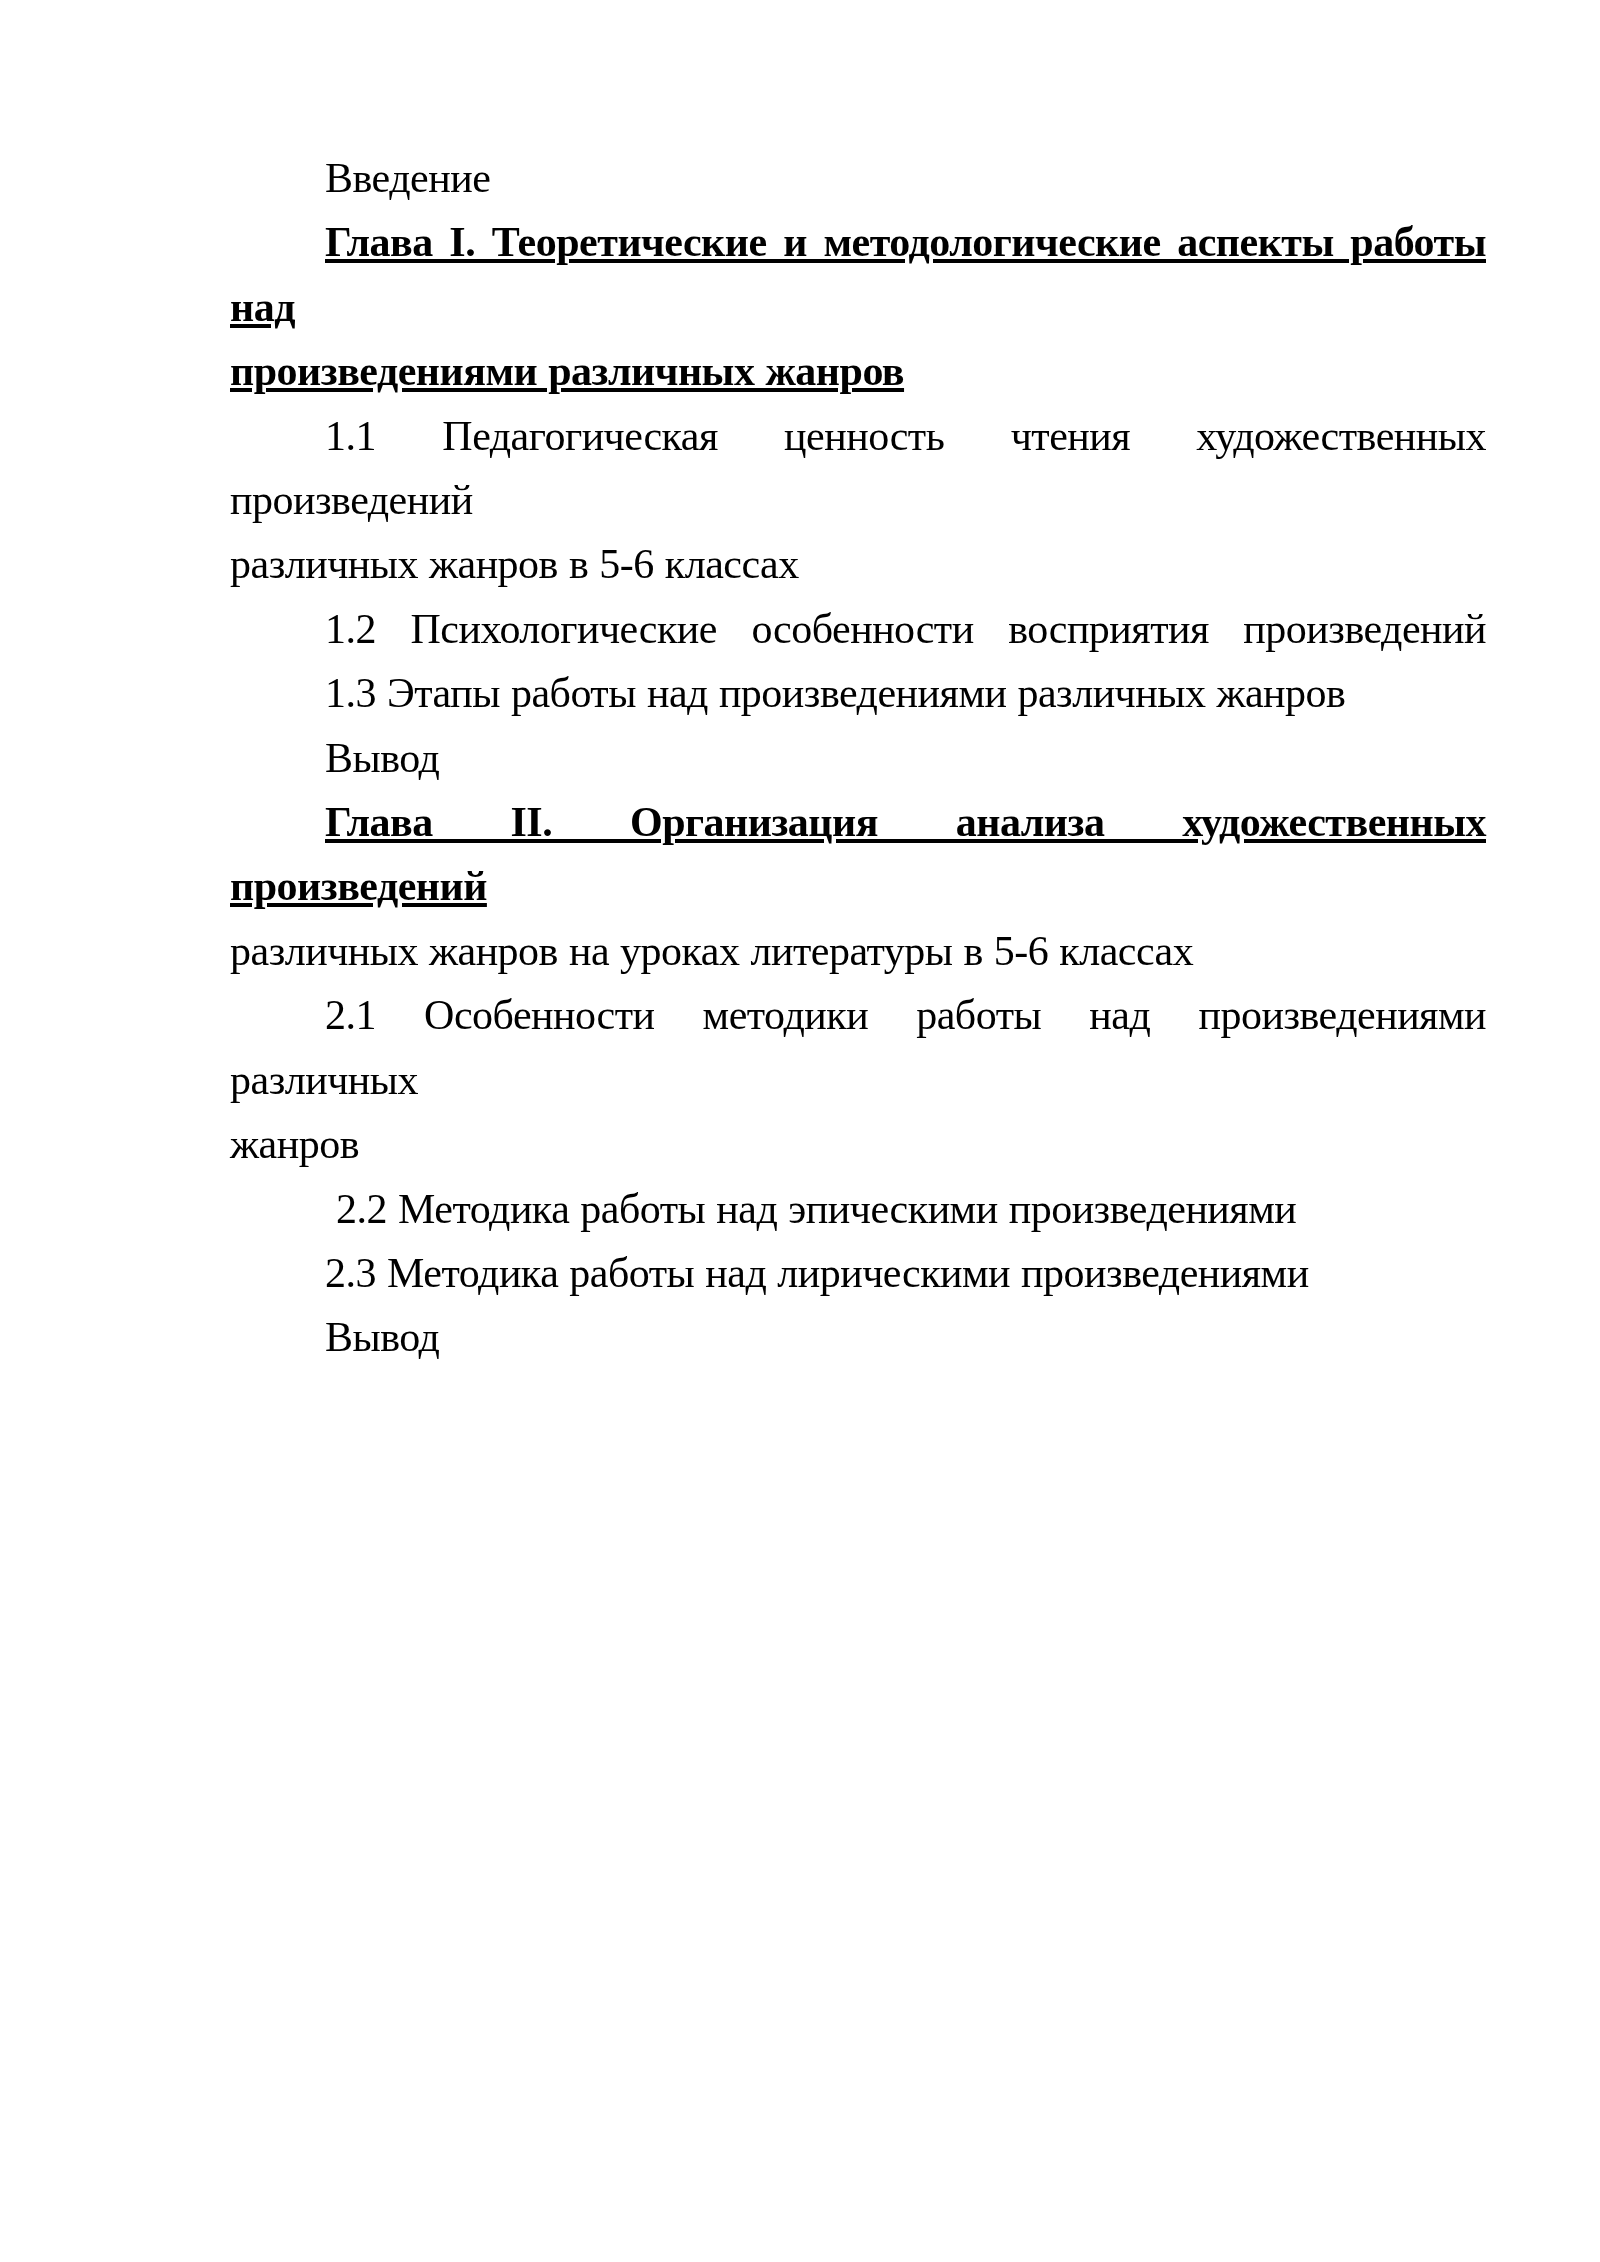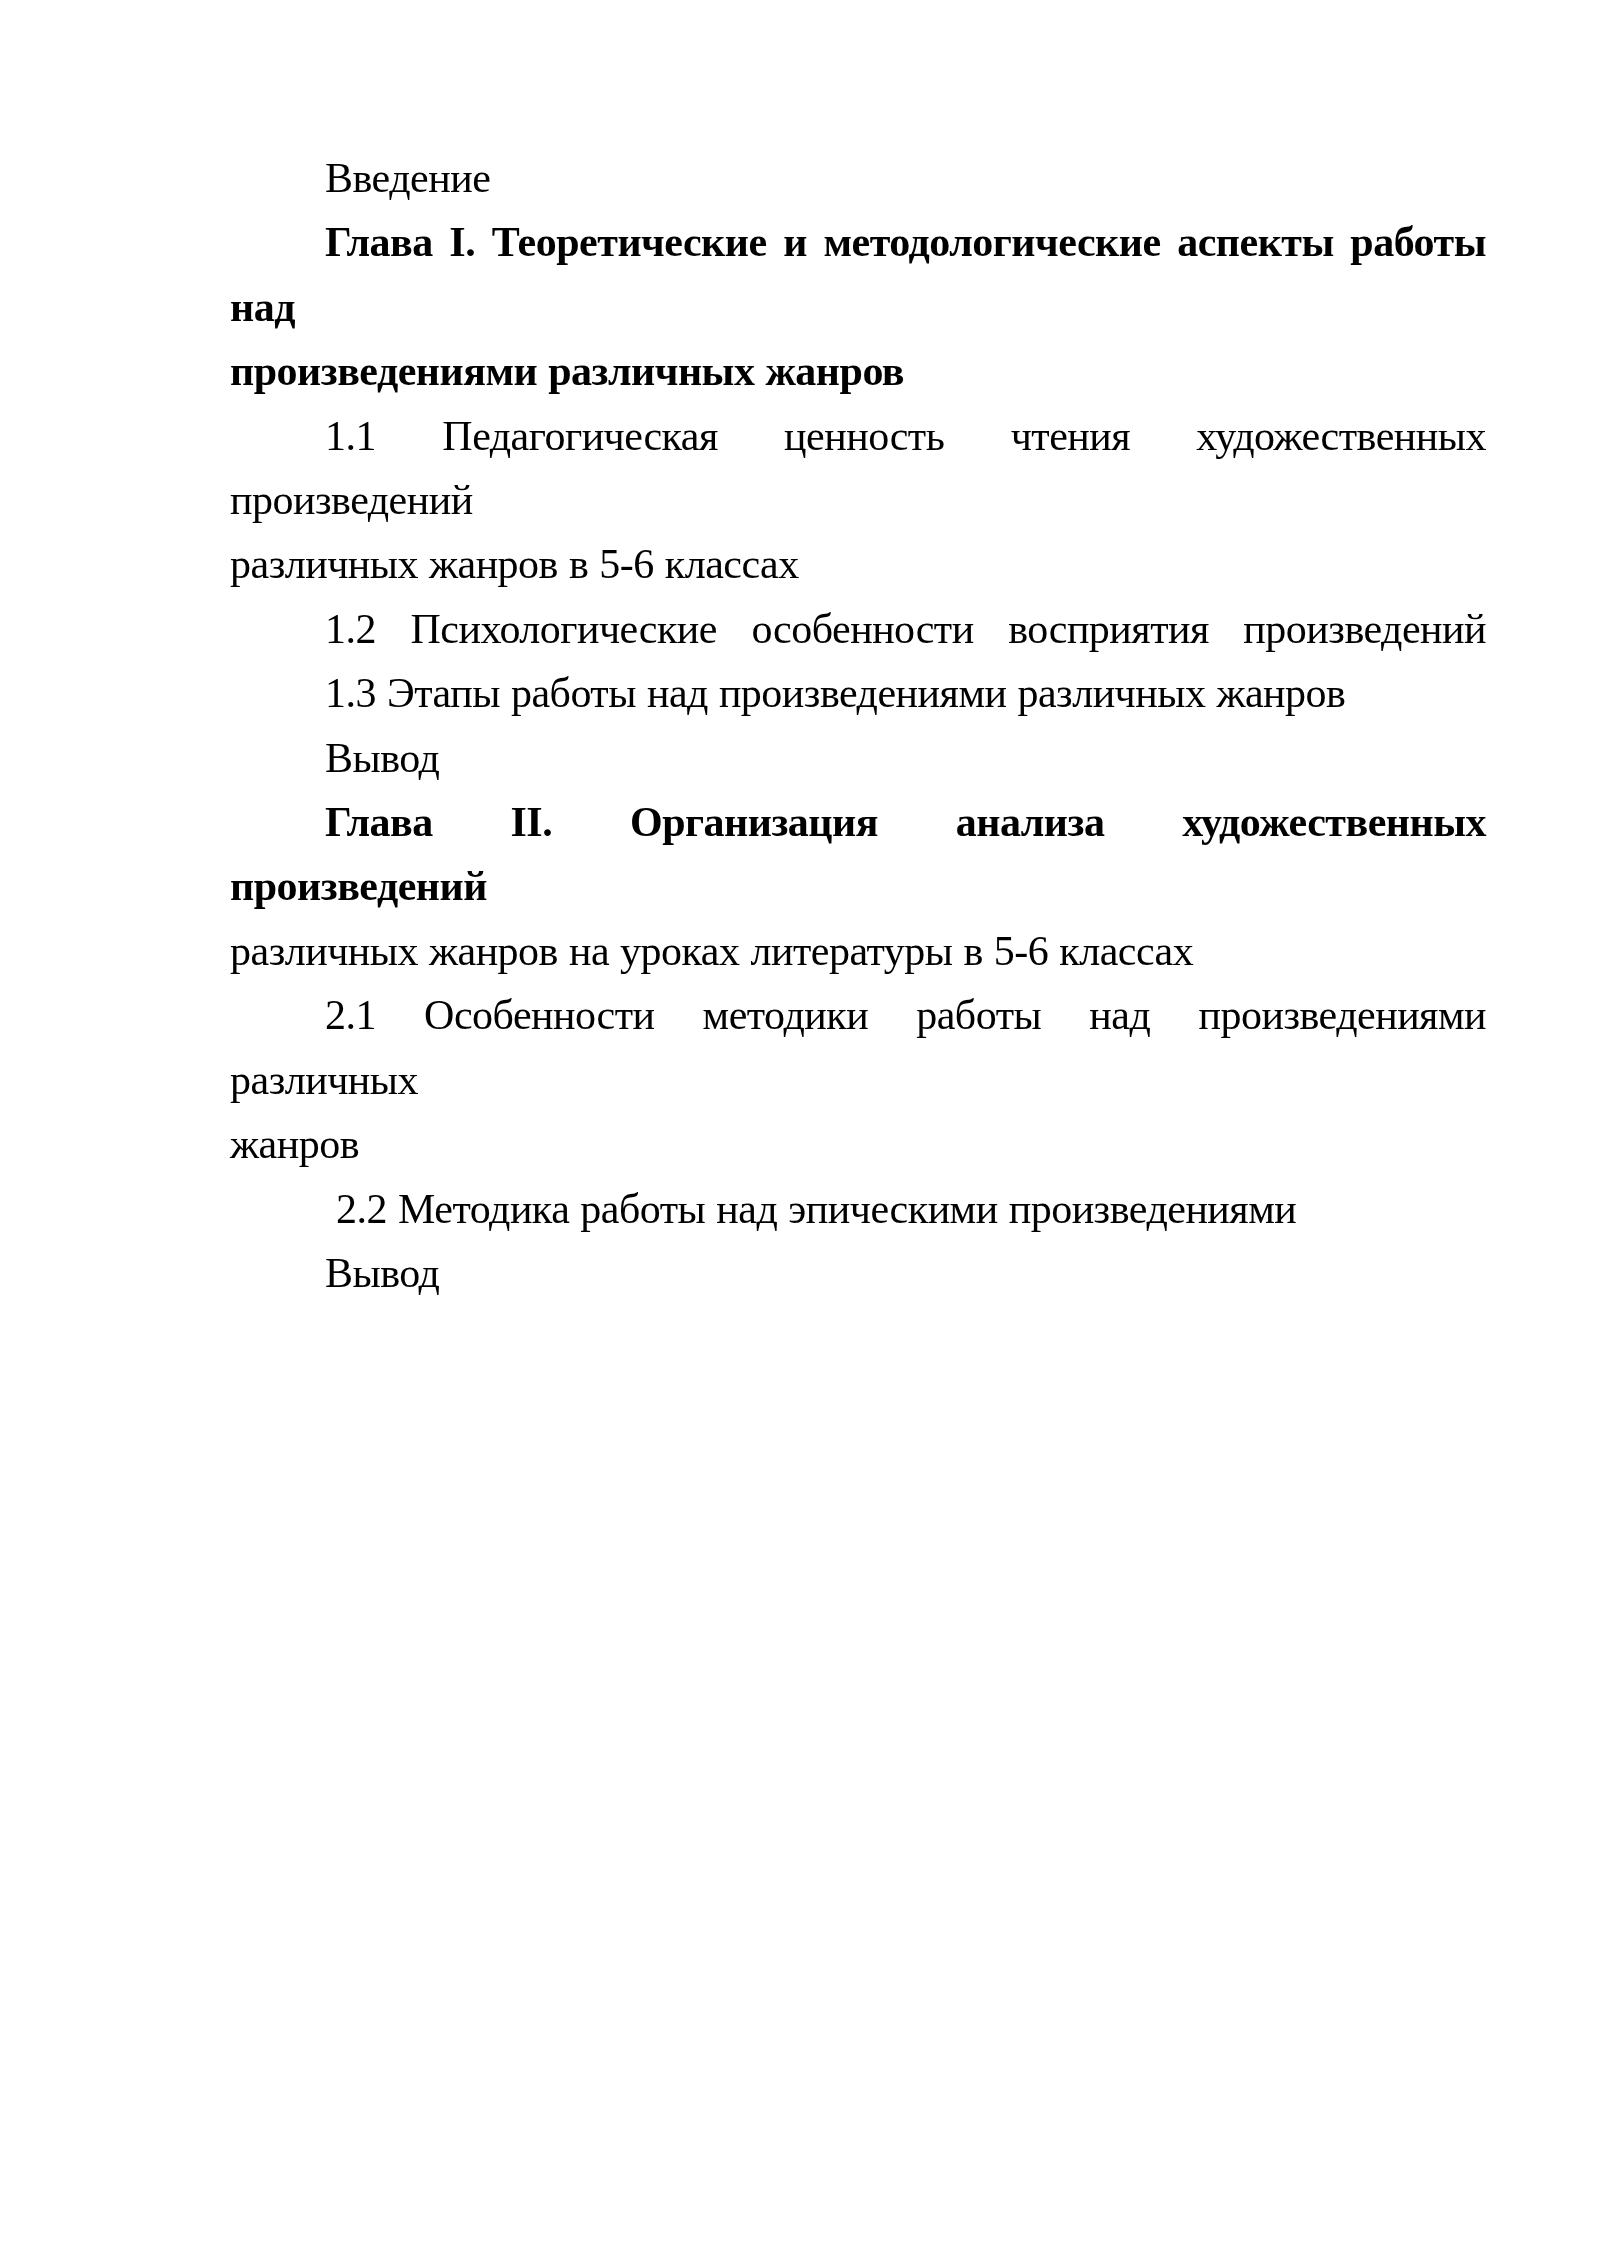--- a/index.html
+++ b/index.html
@@ -33,20 +33,21 @@
     text-align: left;
   }
   .line.indent {
     text-indent: 95px;
   }
   .line.indent-extra {
     text-indent: 106px; 
   }
   .line.bold {
     font-weight: bold;
+    text-decoration: underline;
   }
   .line.justify {
     text-align: justify;
     text-align-last: justify;
   }
 </style>
 </head>
 <body>
 
 <div class="page">
@@ -58,15 +59,16 @@
       <div class="line indent justify">1.1 Педагогическая ценность чтения художественных произведений</div>
       <div class="line">различных жанров в 5-6 классах</div>
       <div class="line indent justify">1.2 Психологические особенности восприятия произведений</div>
       <div class="line indent">1.3 Этапы работы над произведениями различных жанров</div>
       <div class="line indent">Вывод</div>
       <div class="line indent bold justify">Глава II. Организация анализа художественных произведений</div>
       <div class="line">различных жанров на уроках литературы в 5-6 классах</div>
       <div class="line indent justify">2.1 Особенности методики работы над произведениями различных</div>
       <div class="line">жанров</div>
       <div class="line indent-extra"> 2.2 Методика работы над эпическими произведениями</div>
+      <div class="line indent">2.3 Методика работы над лирическими произведениями</div>
       <div class="line indent">Вывод</div>
     </div>
 </div>
 
 </body></html>

